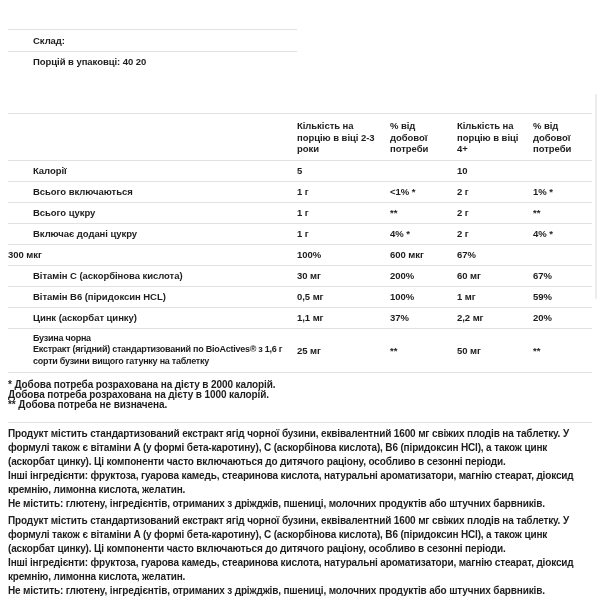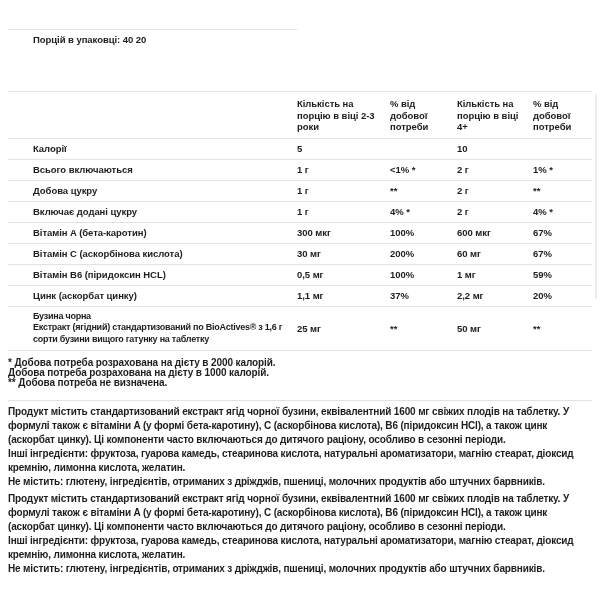--- a/index.html
+++ b/index.html
@@ -57,20 +57,23 @@
     background:#ececec;border-radius:2px;
   }
 </style>
 </head>
 <body>
 
 <div class="page">
   <div class="content">
 
     <div class="pre-table">
+      <div class="pre-row r1">
+        <span>Склад:</span>
+      </div>
       <div class="pre-row r3">
         <span>Порцій в упаковці: 40 20</span>
       </div>
     </div>
 
     <div class="facts">
       <div class="frow header-row">
         <div class="lbl"></div>
         <div class="hcell">Кількість на
 порцію в віці 2-3
@@ -94,35 +97,34 @@
         <div></div>
       </div>
       <div class="frow">
         <div class="lbl">Всього включаються</div>
         <div>1 г</div>
         <div>&lt;1% *</div>
         <div>2 г</div>
         <div>1% *</div>
       </div>
       <div class="frow">
-        <div class="lbl">Добова цукру</div>
+        <div class="lbl">Всього цукру</div>
         <div>1 г</div>
         <div>**</div>
         <div>2 г</div>
         <div>**</div>
       </div>
       <div class="frow">
         <div class="lbl">Включає додані цукру</div>
         <div>1 г</div>
         <div>4% *</div>
         <div>2 г</div>
         <div>4% *</div>
       </div>
       <div class="frow">
-        <div class="lbl">Вітамін A (бета-каротин)</div>
         <div>300 мкг</div>
         <div>100%</div>
         <div>600 мкг</div>
         <div>67%</div>
       </div>
       <div class="frow">
         <div class="lbl">Вітамін C (аскорбінова кислота)</div>
         <div>30 мг</div>
         <div>200%</div>
         <div>60 мг</div>

